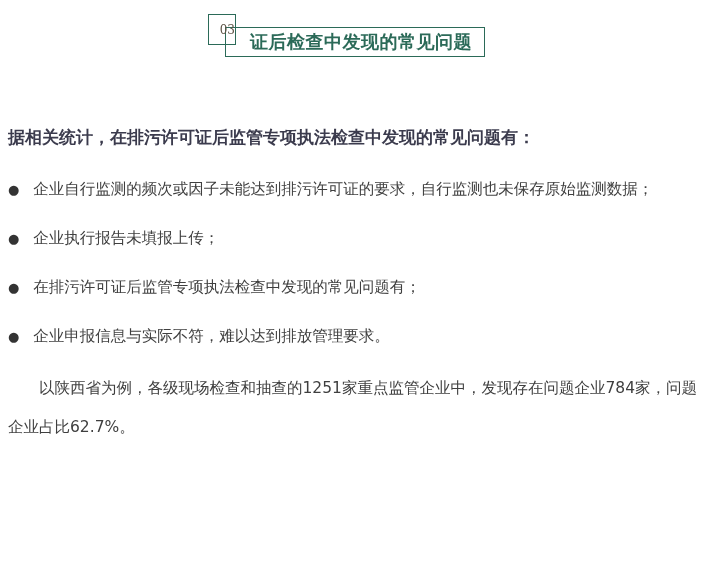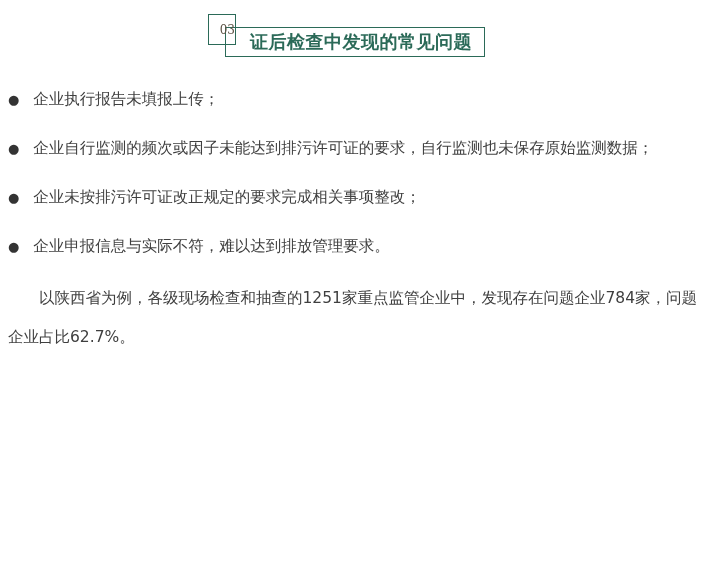--- a/index.html
+++ b/index.html
@@ -91,30 +91,31 @@
 
   <div class="header">
     <div class="title-box">
       <span>证后检查中发现的常见问题</span>
     </div>
     <div class="num-box">
       <span>03</span>
     </div>
   </div>
 
+  <p class="intro">据相关统计，在排污许可证后监管专项执法检查中发现的常见问题有：</p>
 
   <div class="bullets">
+    <div class="bullet-item">
+      <span class="marker">●</span><span>企业自行监测的频次或因子未能达到排污许可证的要求，自行监测也未保存原始监测数据；</span>
+    </div>
     <div class="bullet-item">
       <span class="marker">●</span><span>企业执行报告未填报上传；</span>
     </div>
     <div class="bullet-item">
-      <span class="marker">●</span><span>企业自行监测的频次或因子未能达到排污许可证的要求，自行监测也未保存原始监测数据；</span>
-    </div>
-    <div class="bullet-item">
-      <span class="marker">●</span><span>企业未按排污许可证改正规定的要求完成相关事项整改；</span>
+      <span class="marker">●</span><span>在排污许可证后监管专项执法检查中发现的常见问题有；</span>
     </div>
     <div class="bullet-item">
       <span class="marker">●</span><span>企业申报信息与实际不符，难以达到排放管理要求。</span>
     </div>
   </div>
 
   <p class="closing">以陕西省为例，各级现场检查和抽查的1251家重点监管企业中，发现存在问题企业784家，问题企业占比62.7%。</p>
 
 </div>
 

